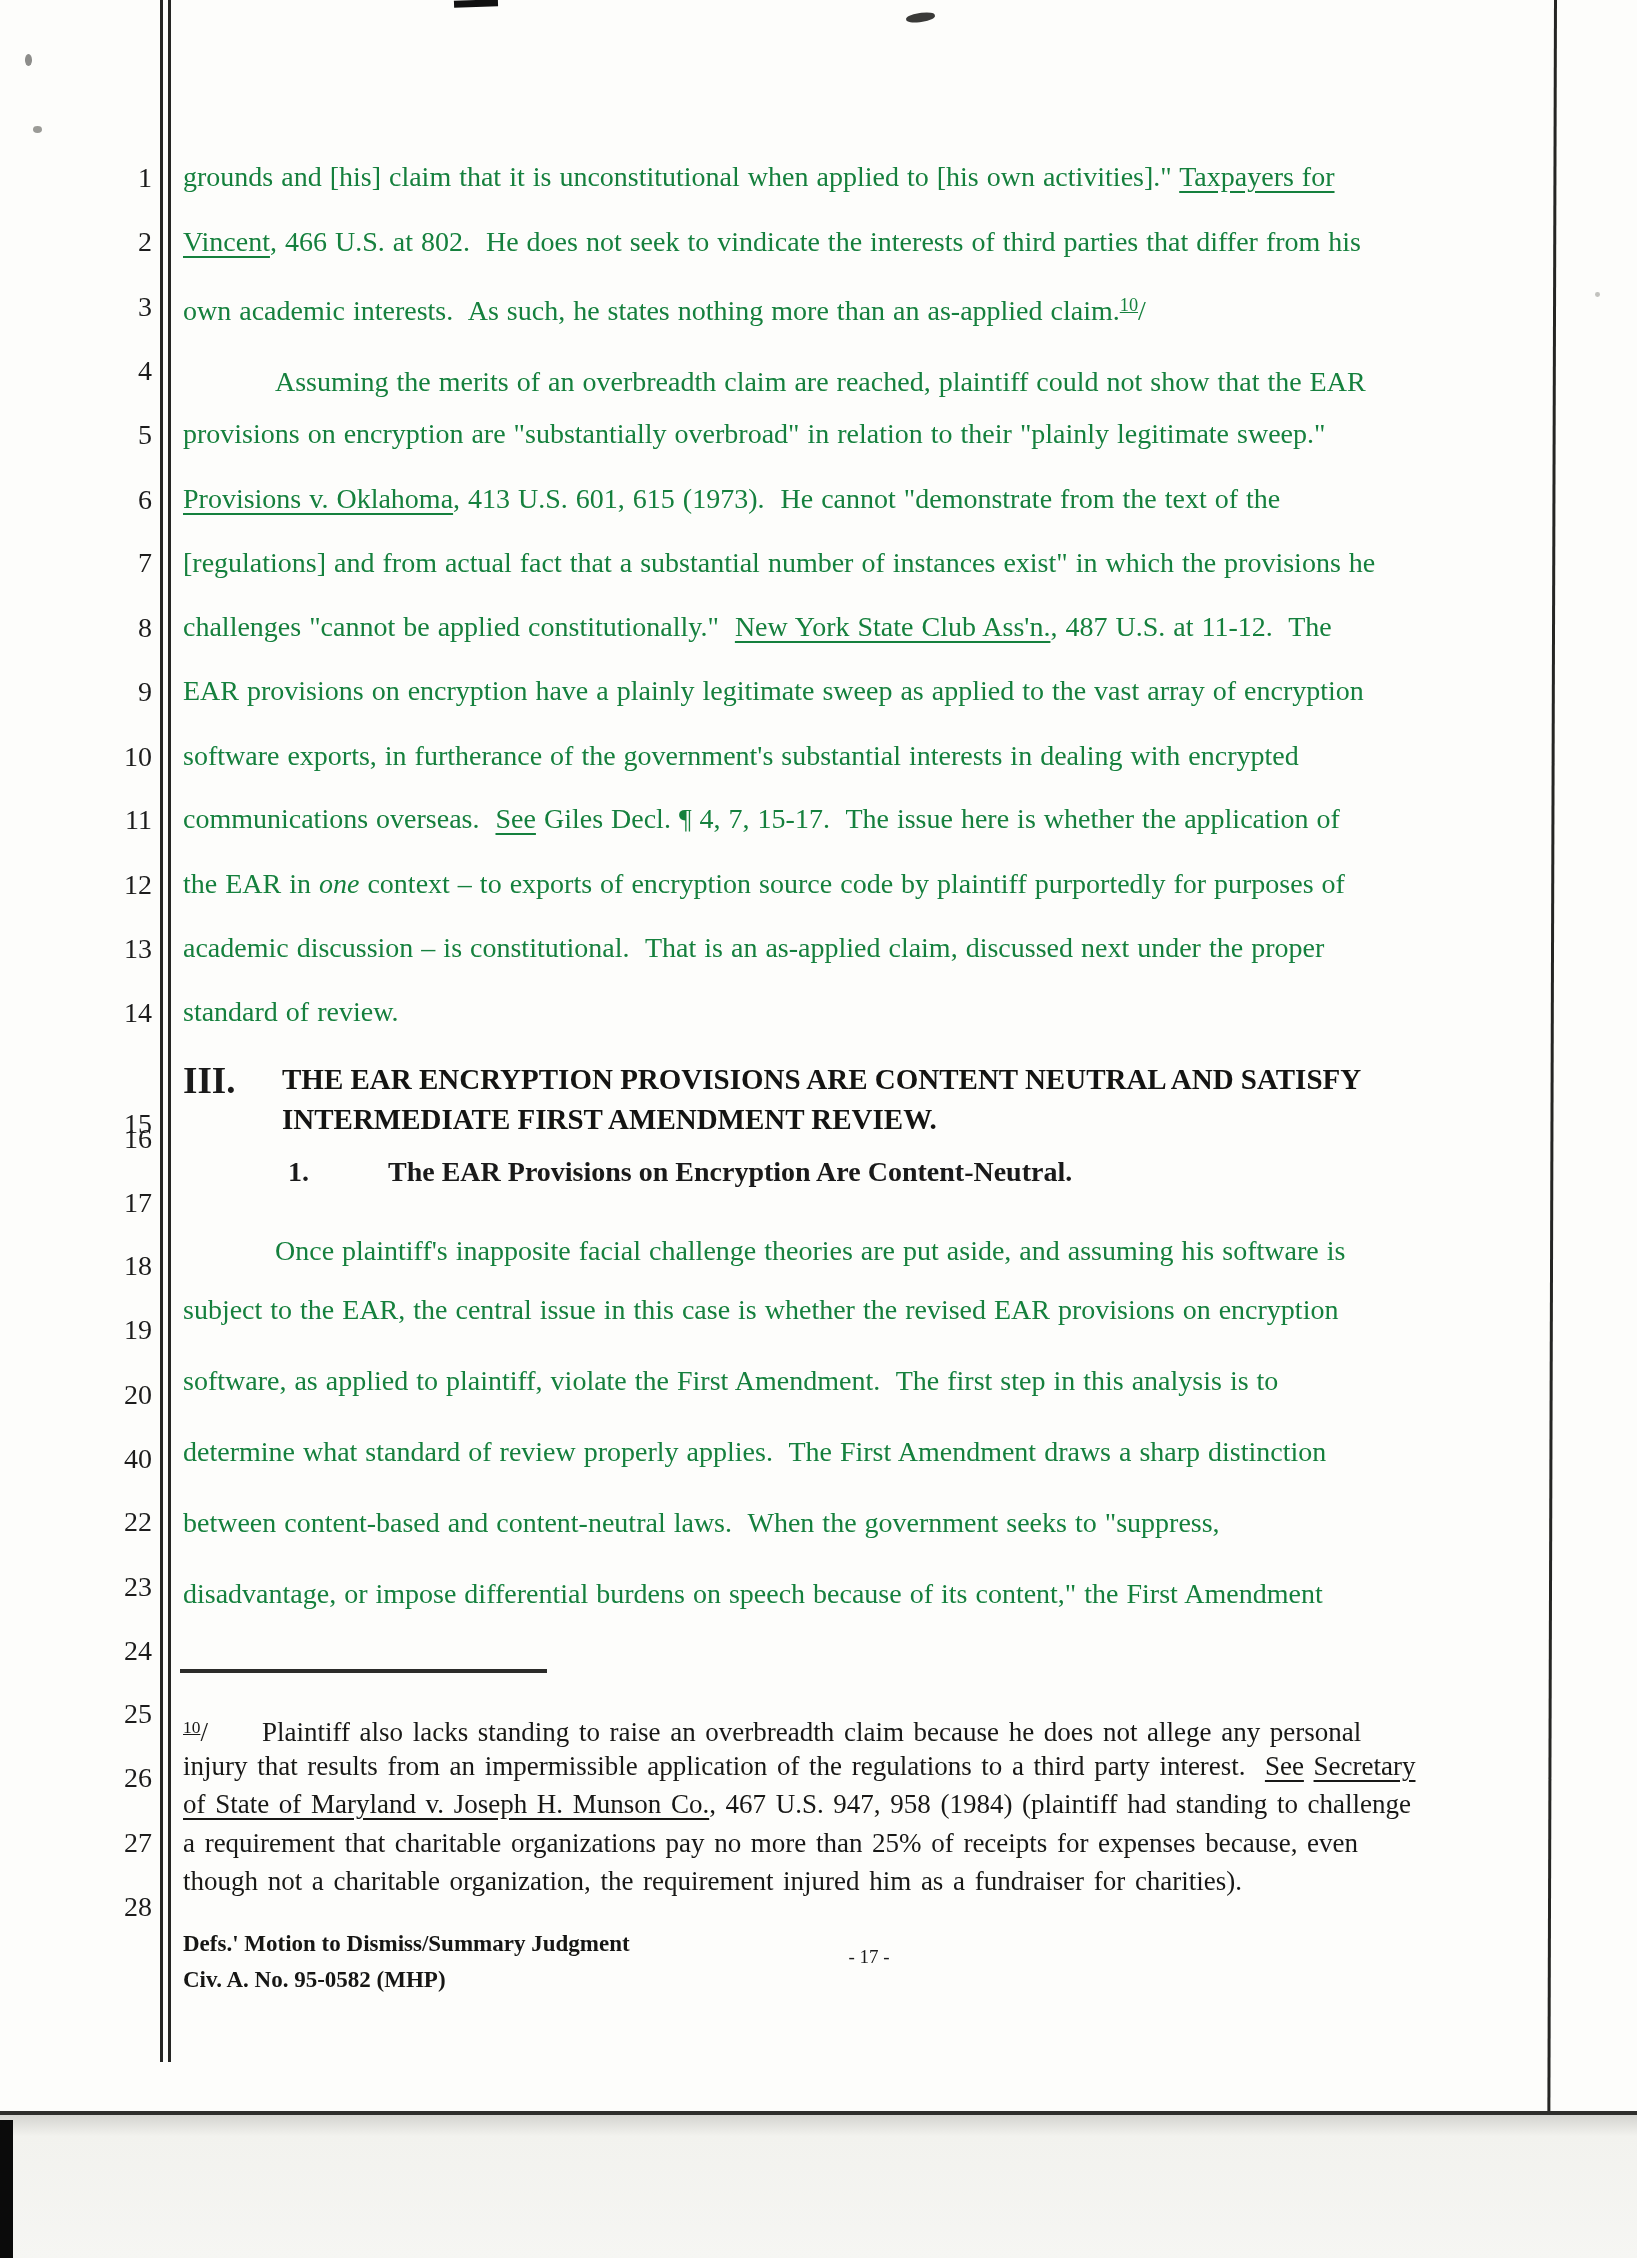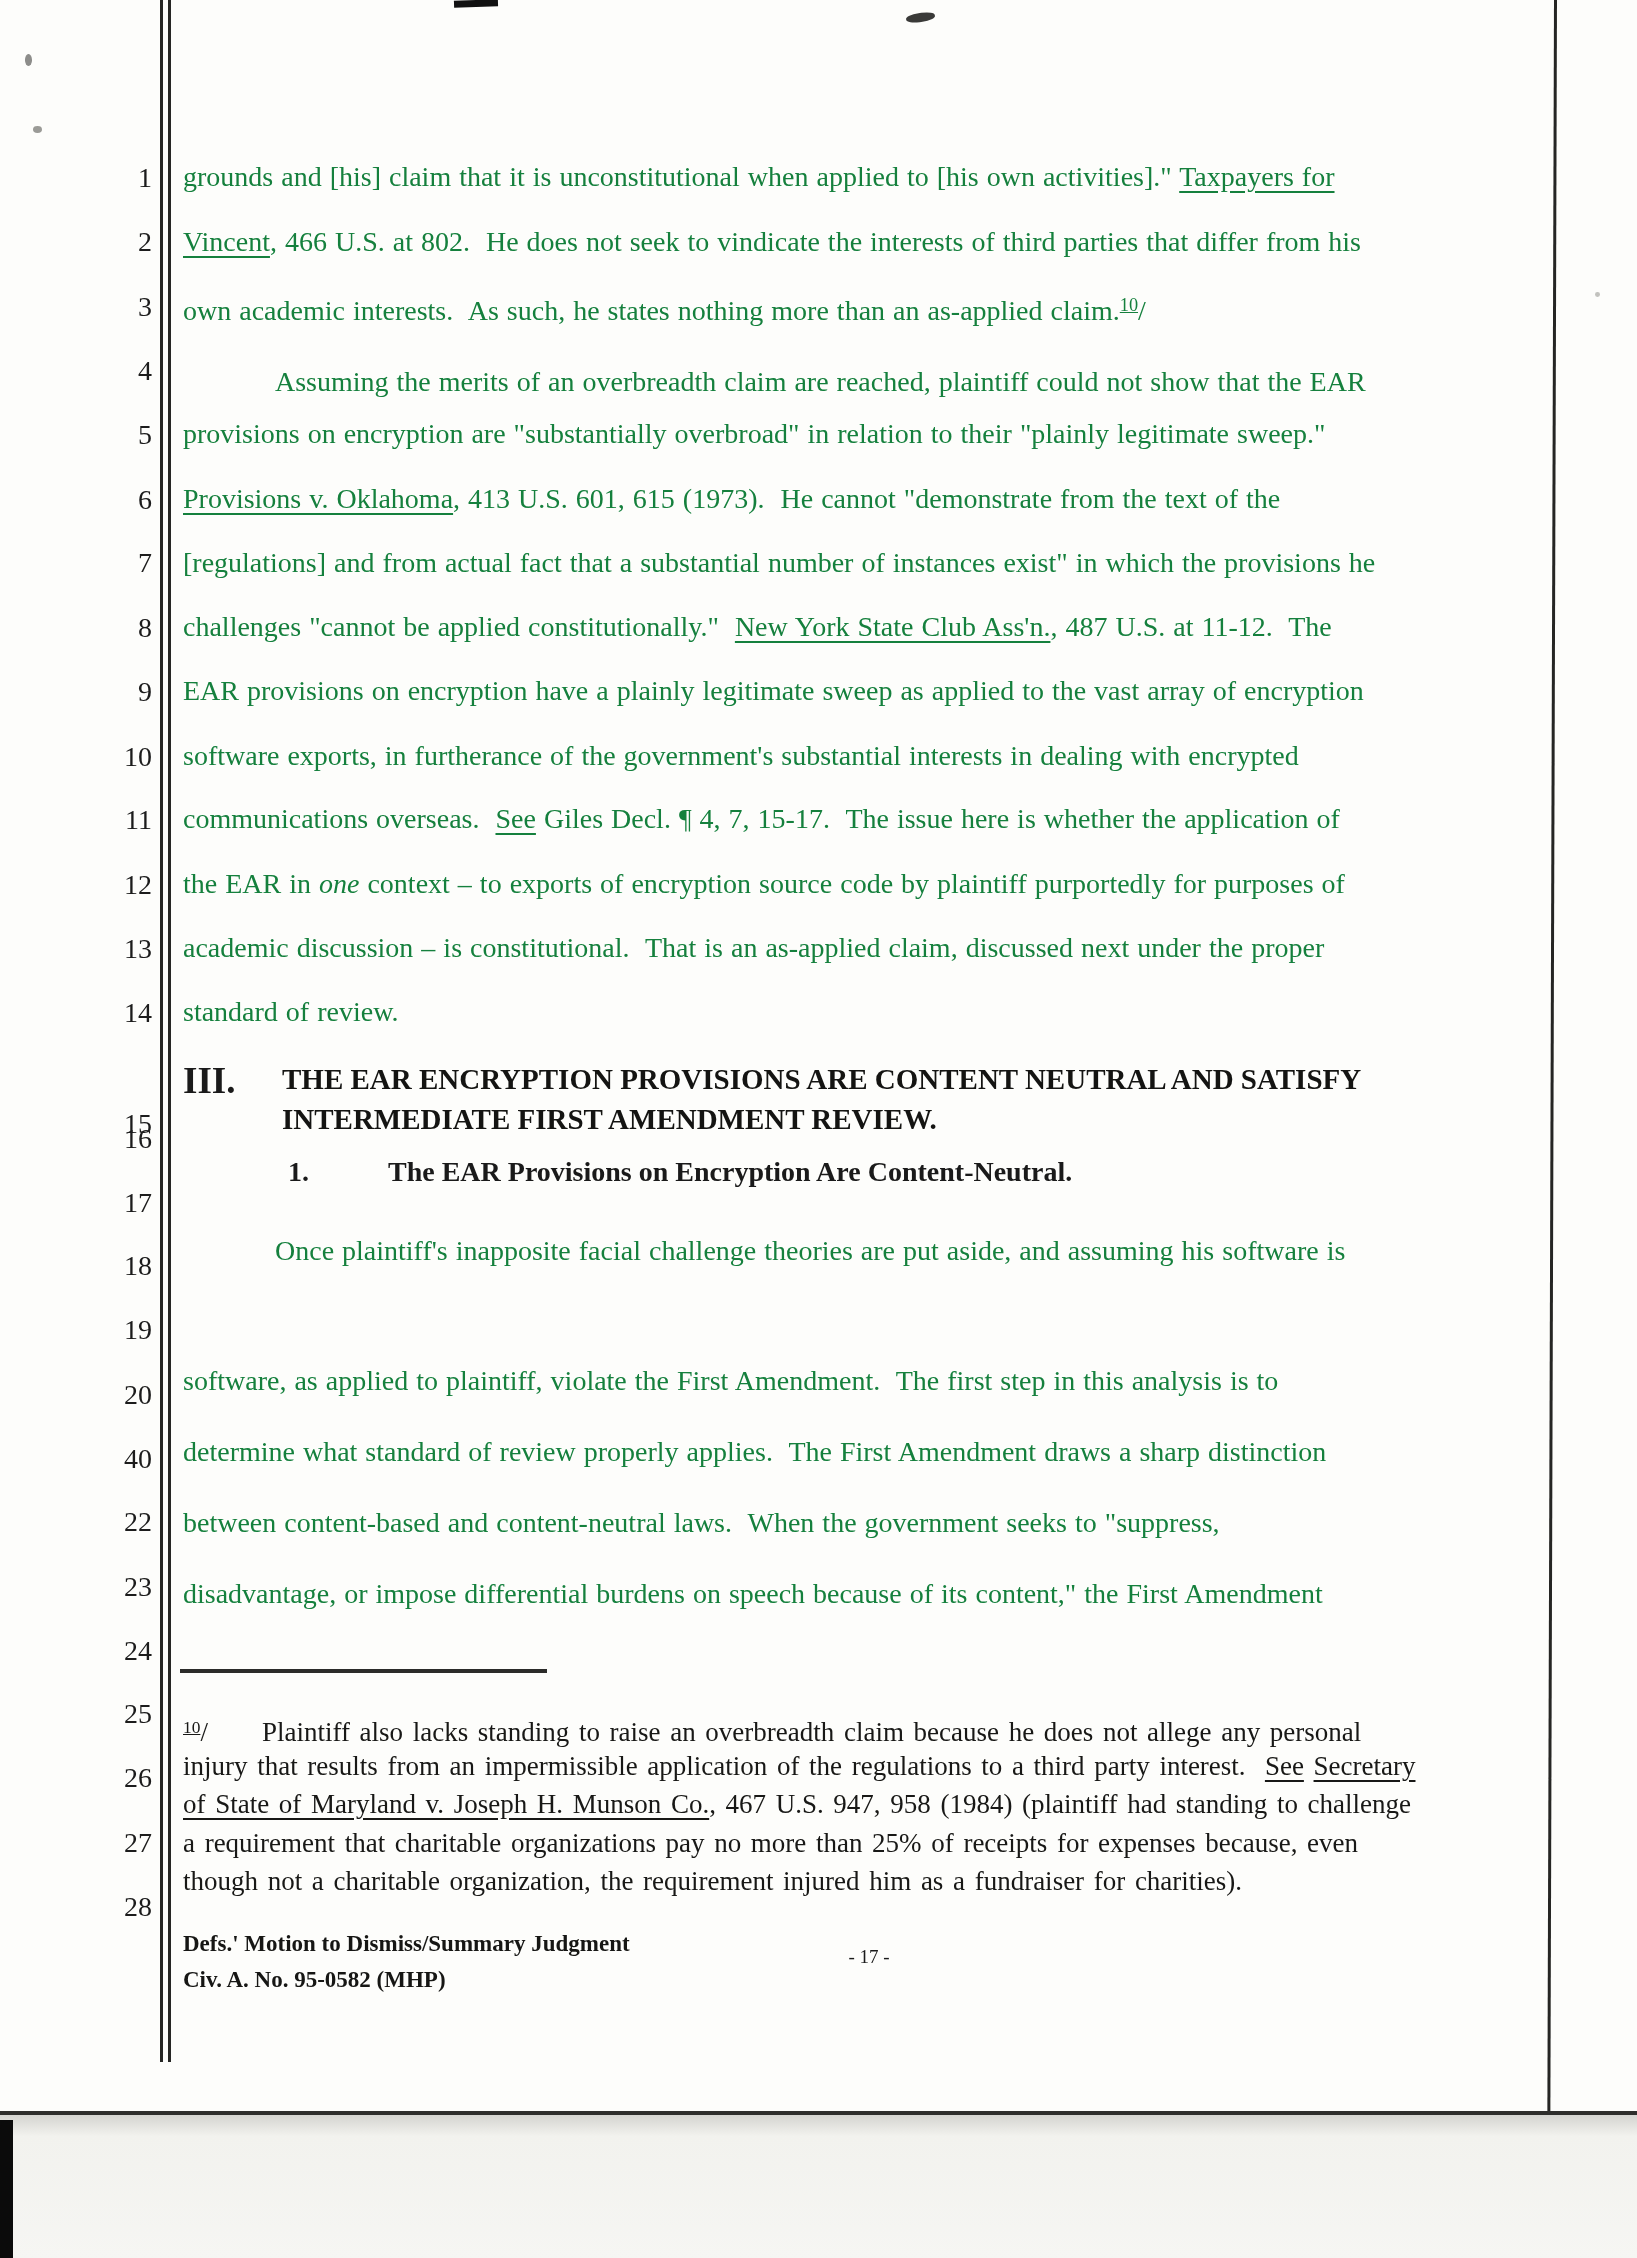--- a/index.html
+++ b/index.html
@@ -114,20 +114,21 @@
   <div class="h3num">III.</div>
   <div class="h3">
     <span>THE EAR ENCRYPTION PROVISIONS ARE CONTENT NEUTRAL AND SATISFY</span>
     <span>INTERMEDIATE FIRST AMENDMENT REVIEW.</span>
   </div>
 
   <div class="sub1num">1.</div>
   <div class="sub1">The EAR Provisions on Encryption Are Content-Neutral.</div>
 
   <div class="bl ind" style="top:1221px"><span>Once plaintiff's inapposite facial challenge theories are put aside, and assuming his software is</span></div>
+  <div class="bl" style="top:1292px"><span>subject to the EAR, the central issue in this case is whether the revised EAR provisions on encryption</span></div>
   <div class="bl" style="top:1363px"><span>software, as applied to plaintiff, violate the First Amendment.  The first step in this analysis is to</span></div>
   <div class="bl" style="top:1434px"><span>determine what standard of review properly applies.  The First Amendment draws a sharp distinction</span></div>
   <div class="bl" style="top:1505px"><span>between content-based and content-neutral laws.  When the government seeks to "suppress,</span></div>
   <div class="bl" style="top:1576px"><span>disadvantage, or impose differential burdens on speech because of its content," the First Amendment</span></div>
 
   <div class="fn-rule"></div>
 
   <div class="fl" style="top:1711px"><span class="fsup">10</span><span>/</span><span class="fn-gap">Plaintiff also lacks standing to raise an overbreadth claim because he does not allege any personal</span></div>
   <div class="fl" style="top:1750px"><span>injury that results from an impermissible application of the regulations to a third party interest.  </span><span class="u">See</span><span> </span><span class="u">Secretary</span></div>
   <div class="fl" style="top:1788px"><span class="u">of State of Maryland v. Joseph H. Munson Co.</span><span>, 467 U.S. 947, 958 (1984) (plaintiff had standing to challenge</span></div>

